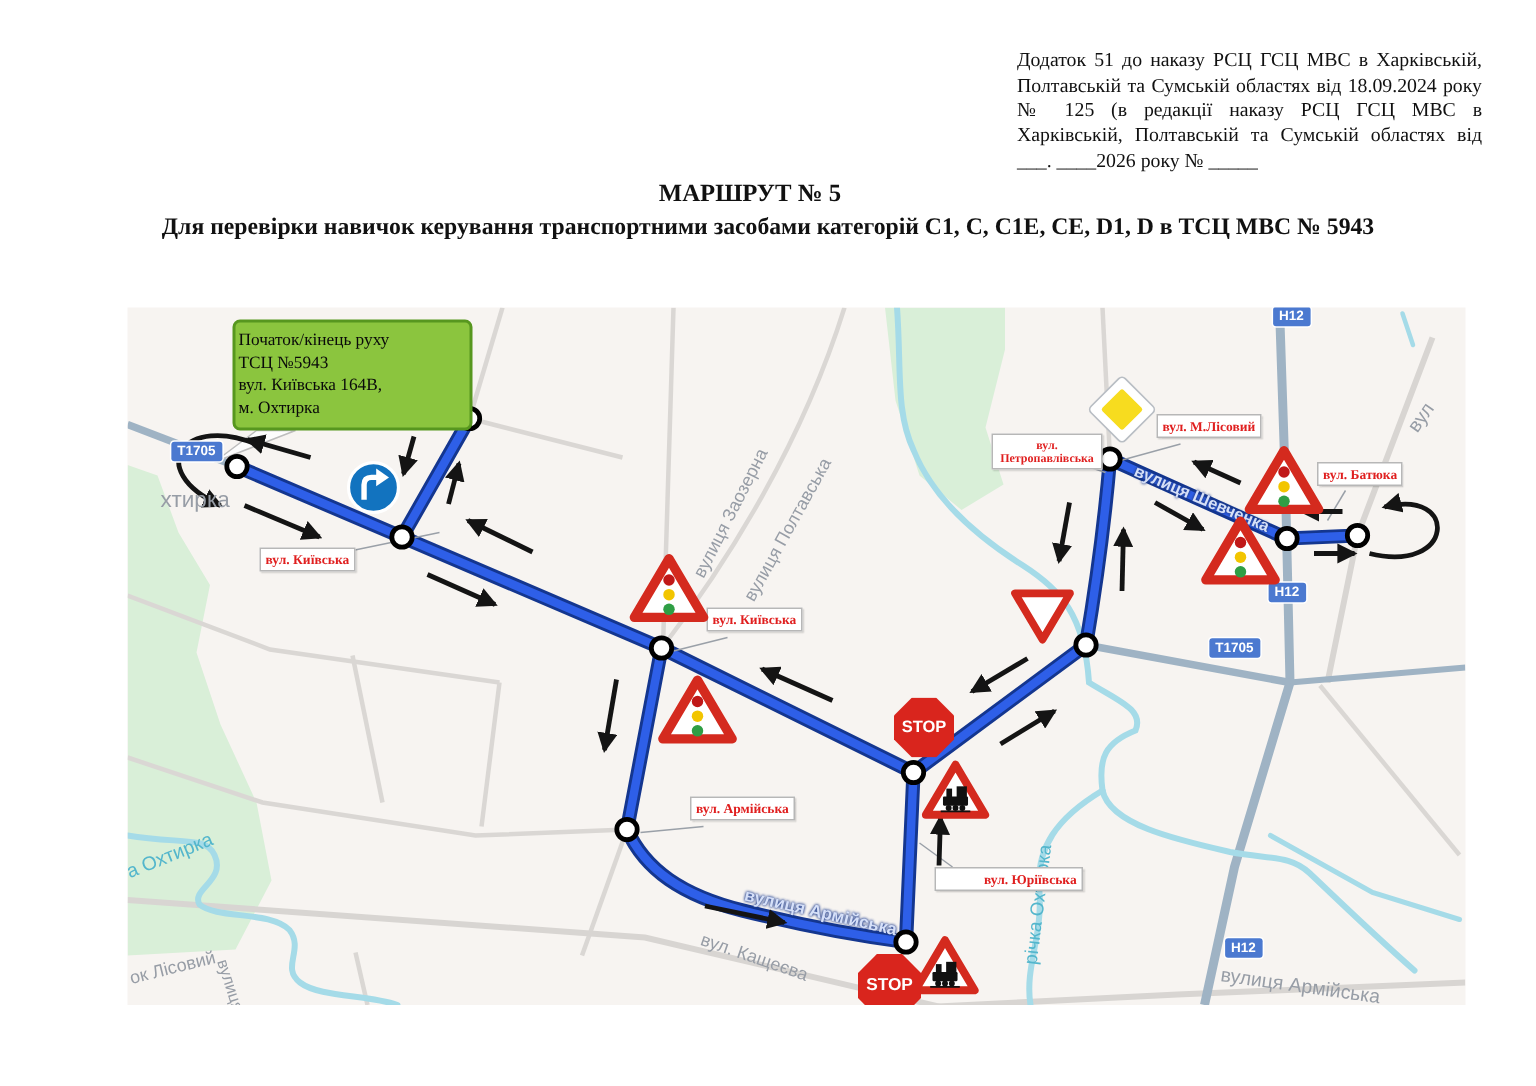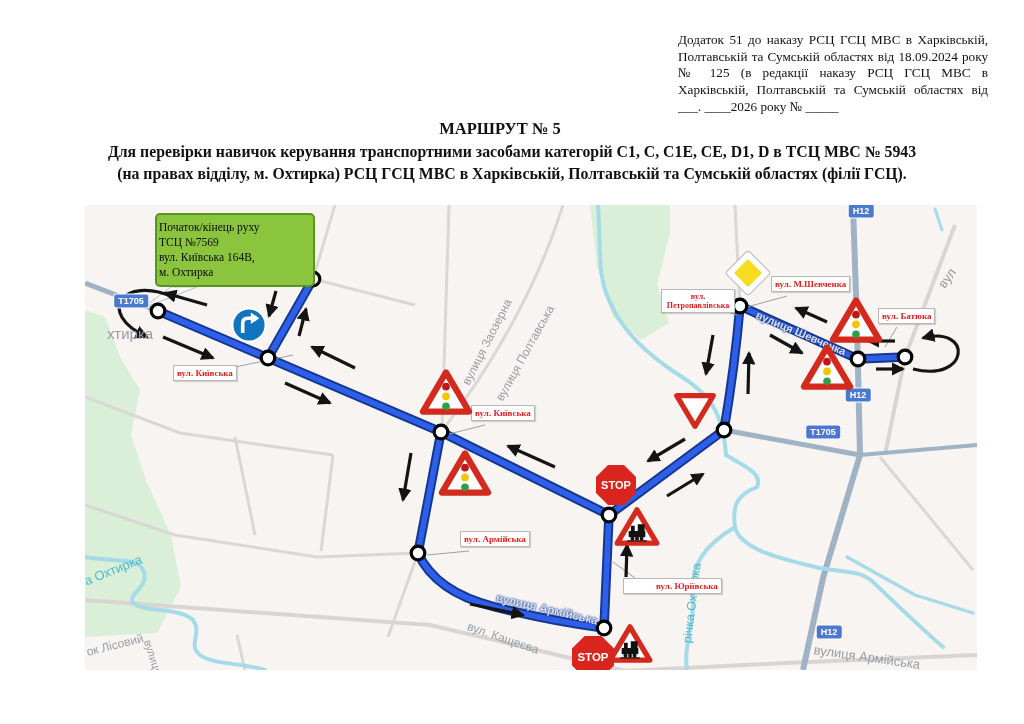--- a/index.html
+++ b/index.html
@@ -33,21 +33,20 @@
       clip-path:polygon(30% 0,70% 0,100% 30%,100% 70%,70% 100%,30% 100%,0 70%,0 30%);}
 </style>
 </head>
 <body>
 
 <div class="page">
 
   <div class="header-note">Додаток 51 до наказу РСЦ ГСЦ МВС в Харківській, Полтавській та Сумській областях від 18.09.2024 року № 125 (в редакції наказу РСЦ ГСЦ МВС в Харківській, Полтавській та Сумській областях від ___. ____2026 року № _____</div>
   <div class="doc-title">МАРШРУТ № 5</div>
   <div class="doc-sub sub1">Для перевірки навичок керування транспортними засобами категорій С1, С, С1Е, СЕ, D1, D в ТСЦ МВС № 5943</div>
-  <div class="doc-sub sub2">(на правах відділу, м. Охтирка) РСЦ ГСЦ МВС в Харківській, Полтавській та Сумській областях (філії ГСЦ).</div>
 
   <div class="map">
 
     <svg class="base" width="892" height="465" viewBox="0 0 892 465">
       <defs>
         <marker id="ah" viewBox="0 0 10 10" refX="8.5" refY="5" markerWidth="4.2" markerHeight="4.2" orient="auto-start-reverse">
           <path d="M0,0 L10,5 L0,10 Z" fill="#141414"></path>
         </marker>
       </defs>
 
@@ -179,28 +178,28 @@
 
     <div class="badge" style="left:46px;top:96px;">Т1705</div>
     <div class="badge" style="left:738px;top:227px;">Т1705</div>
     <div class="badge" style="left:776px;top:6px;">Н12</div>
     <div class="badge" style="left:773px;top:190px;">Н12</div>
     <div class="badge" style="left:744px;top:427px;">Н12</div>
 
     <div class="rlabel" style="left:88px;top:160px;">вул. Київська</div>
     <div class="rlabel" style="left:386px;top:200px;">вул. Київська</div>
     <div class="rlabel wrap" style="left:576px;top:84px;">вул. Петропавлівська</div>
-    <div class="rlabel" style="left:686px;top:71px;">вул. М.Шевченка</div>
+    <div class="rlabel" style="left:686px;top:71px;">вул. М.Лісовий</div>
     <div class="rlabel" style="left:793px;top:103px;">вул. Батюка</div>
     <div class="rlabel" style="left:375px;top:326px;">вул. Армійська</div>
     <div class="rlabel" style="left:538px;top:373px;padding-left:32px;">вул. Юріївська</div>
 
     <div class="startbox">
       <div>Початок/кінець руху</div>
-      <div>ТСЦ №7569</div>
+      <div>ТСЦ №5943</div>
       <div>вул. Київська 164В,</div>
       <div>м. Охтирка</div>
     </div>
 
     <svg class="sign" style="left:146px;top:102px;" width="36" height="36" viewBox="0 0 40 40">
       <circle cx="20" cy="20" r="18.5" fill="#1273bf" stroke="#fff" stroke-width="2.4"></circle>
       <path d="M13 29 L13 18 Q13 12.5 18.5 12.5 L23 12.5" stroke="#fff" stroke-width="4" fill="none"></path>
       <path d="M22 6 L31.5 12.5 L22 19 Z" fill="#fff"></path>
     </svg>
 

